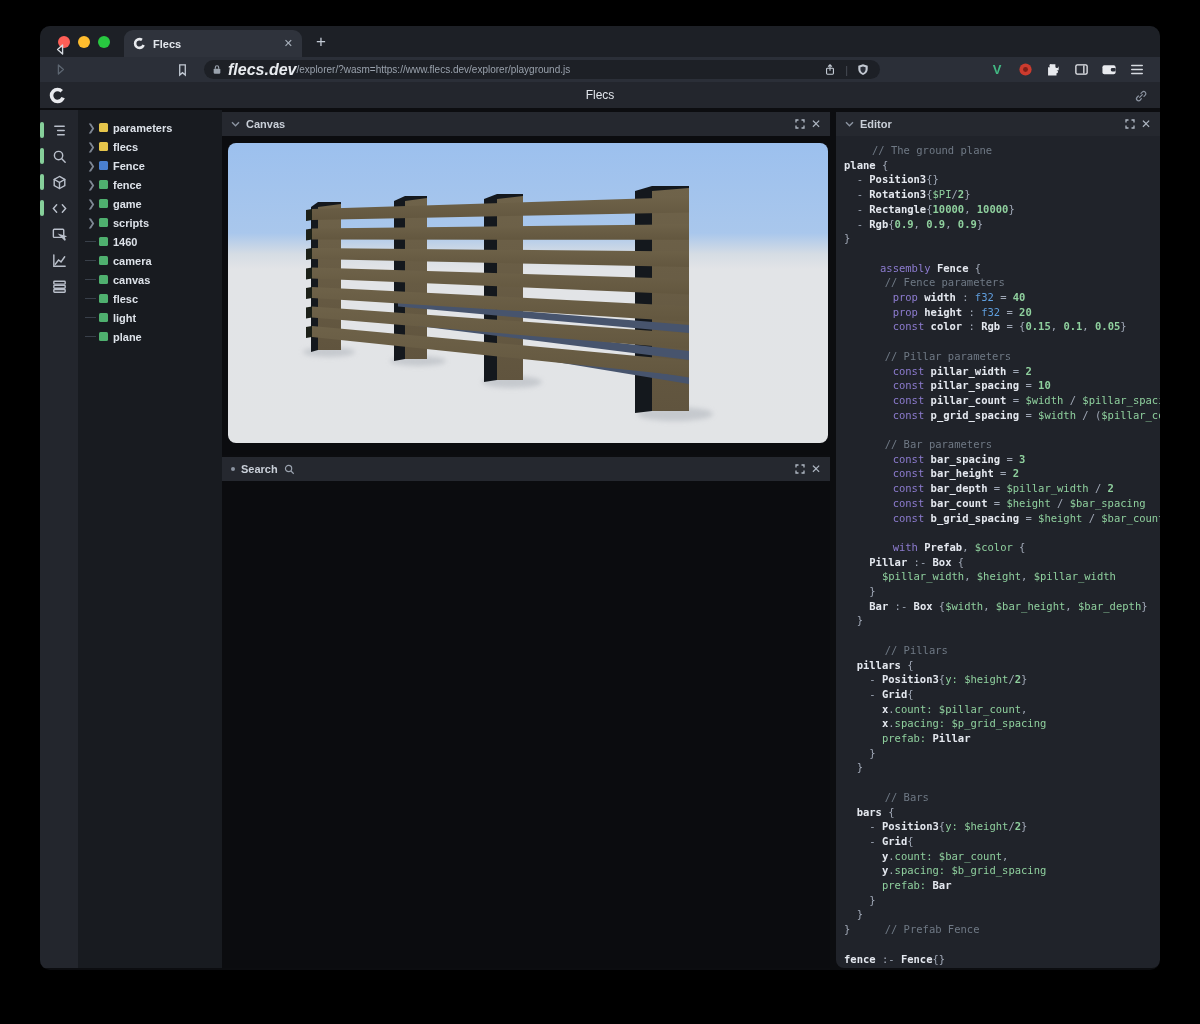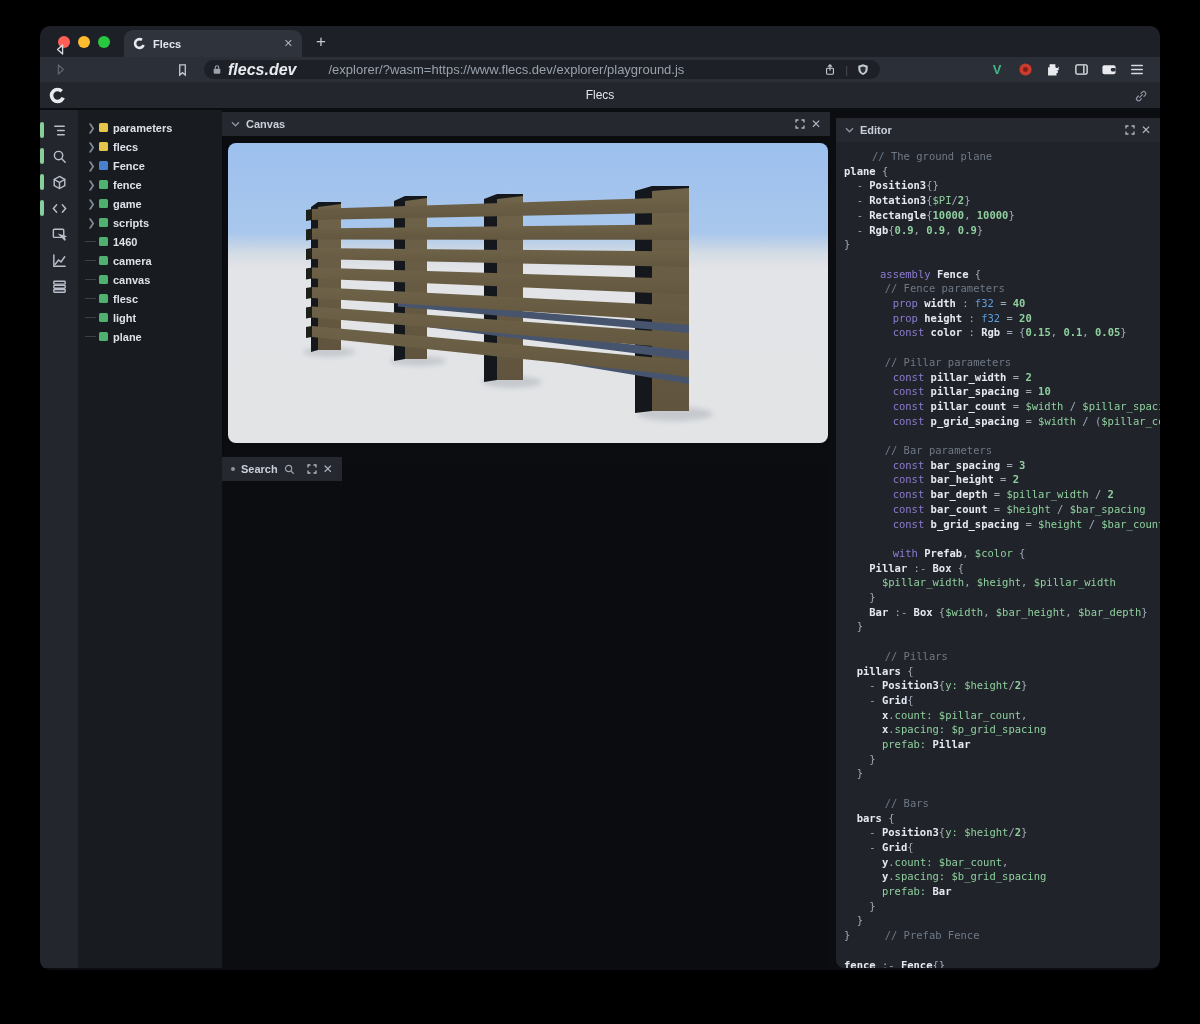--- a/index.html
+++ b/index.html
@@ -25,21 +25,21 @@
   .tab .title{flex:1;font-size:11px;font-weight:700;color:#e3e7ed;}
   .tab .close{color:#aab2bd;font-size:11px;cursor:default;}
   .newtab{color:#c3cad4;font-size:17px;font-weight:400;margin-left:14px;line-height:1;}
   
   .toolbar{height:25px;background:#2b2f38;display:flex;align-items:center;padding:0 10px;gap:6px;}
   .navbtn{width:20px;height:20px;display:flex;align-items:center;justify-content:center;background:none;border:none;}
   .bookmark{margin-left:96px;}
   .urlbar{width:676px;height:19px;background:#1d2026;border-radius:10px;display:flex;
     align-items:center;padding:0 8px;gap:6px;margin-left:6px;}
   .urlbar .host{font-size:16px;font-weight:700;color:#e8ebef;white-space:nowrap;font-style:italic;}
-  .urlbar .path{font-size:13px;color:#99a1ac;white-space:nowrap;overflow:hidden;flex:1;margin-left:32px;}
+  .urlbar .path{font-size:10px;color:#99a1ac;white-space:nowrap;overflow:hidden;flex:1;}
   .urlbar .host{margin-right:-6px;}
   .actions{display:flex;align-items:center;gap:10px;margin-left:auto;padding-right:4px;}
   .abtn{background:none;border:none;display:flex;align-items:center;justify-content:center;width:18px;height:18px;}
   .vue{color:var(--vue-green);font-size:13px;font-weight:700;font-family:"Liberation Sans",sans-serif;}
   
   .appheader{height:28px;background:#23262d;position:relative;display:flex;align-items:center;
     justify-content:center;border-bottom:2px solid #0c0d10;}
   .appheader .apptitle{font-size:12px;color:#e2e6ec;}
   .applogo{position:absolute;left:9px;top:5px;}
   .linkicon{position:absolute;right:12px;top:7px;}
@@ -57,25 +57,25 @@
   .titem .tlabel{font-size:11px;font-weight:700;color:#dde2e9;}
   .center{width:608px;display:flex;flex-direction:column;}
   .panelhead{height:24px;background:#25282f;display:flex;align-items:center;gap:6px;padding:0 9px;}
   .panelhead .ptitle{font-size:11px;font-weight:600;color:#c9cfd8;}
   .panelhead .spacer{flex:1;}
   .phbtn{background:none;border:none;display:flex;align-items:center;color:#aeb6c2;}
   .phbtn.x{font-size:12px;font-family:"Liberation Sans",sans-serif;}
   .canvaspanel{margin-top:2px;}
   .canvasbody{height:319px;background:#0b0c0f;position:relative;}
   .render{position:absolute;left:6px;top:7px;width:600px;height:300px;border-radius:8px;overflow:hidden;}
-  .searchpanel{flex:1;display:flex;margin-top:2px;}
+  .searchpanel{flex:1;display:flex;flex-direction:column;margin-top:2px;}
   .searchbody{flex:1;background:#0b0c0f;}
   .sdot{width:4px;height:4px;border-radius:50%;background:#8b93a0;}
   .editor{width:324px;margin-left:6px;display:flex;flex-direction:column;}
-  .editorhead{margin-top:8px;}
+  .editorhead{margin-top:2px;}
   .code{flex:1;background:#20232a;padding:7px 0 6px 8px;overflow:hidden;
     font-family:"DejaVu Sans Mono",monospace;font-size:10.5px;line-height:14.7px;
     border-radius:0 0 8px 8px;}
   .cl{white-space:pre;min-height:14.7px;}
   .tk-kw{color:var(--c-kw);margin-left:36px;} .tk-id{color:var(--c-id);font-weight:700;}
   .tk-ty{color:var(--c-ty);} .tk-nu{color:var(--c-nu);font-weight:700;}
   .tk-va{color:var(--c-va);} .tk-pu{color:var(--c-pu);} .tk-cm{color:var(--c-cm);margin-left:28px;}
   
   .sky{fill:url(#bg);} .wood{fill:url(#woodg);} .woodp{fill:url(#pillg);}
   .wdark{fill:var(--wood-dark);} .wtip{fill:#1c2018;} .strip{fill:var(--strip);}

